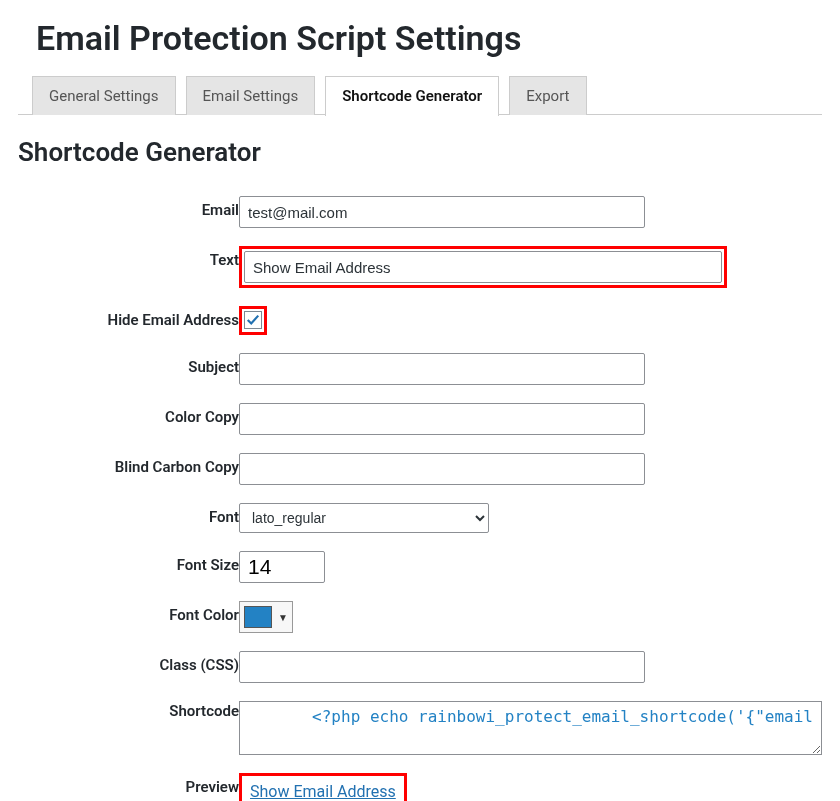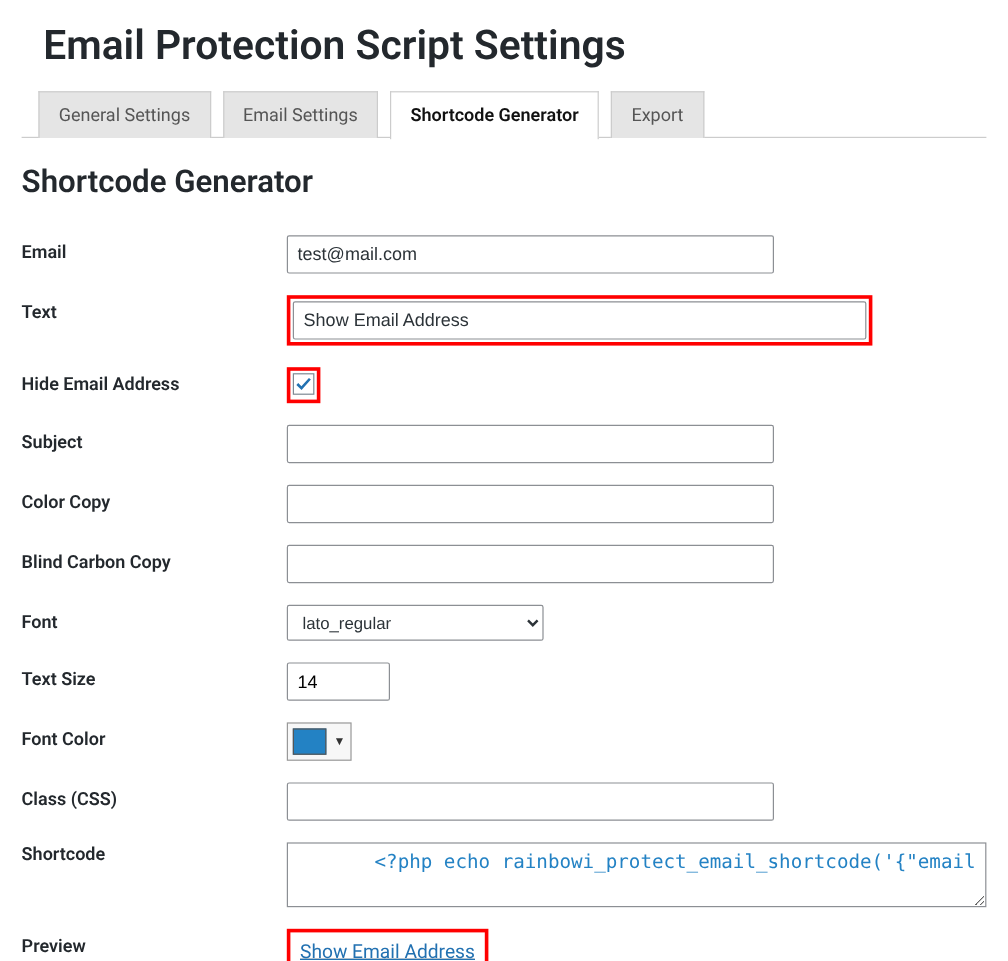--- a/index.html
+++ b/index.html
@@ -58,55 +58,55 @@
     padding: 9px 0;
     vertical-align: middle;
   }
   .form-table td.label {
     width: 300px;
     font-size: 15px;
     font-weight: 600;
     color: #23282d;
     vertical-align: top;
     padding-top: 14px;
+    text-align: right;
   }
   .text-input {
     width: 406px;
     height: 32px;
     border: 1px solid #8c8f94;
     background: #fff;
     font-size: 15px;
     padding: 4px 8px;
     border-radius: 2px;
     color: #2c3338;
   }
   .num-input {
     width: 86px;
     height: 32px;
     border: 1px solid #8c8f94;
     background: #fff;
-    font-size: 15px;
+    font-size: 21px;
     padding: 4px 8px;
     border-radius: 2px;
   }
   .select-input {
-    width: 214px;
+    width: 250px;
     height: 30px;
     border: 1px solid #8c8f94;
     background: #fff;
     font-size: 14px;
     padding: 2px 8px;
     border-radius: 2px;
     color: #2c3338;
   }
   .highlight {
     border: 3px solid #ff0000;
     display: inline-block;
     padding: 2px;
-    text-decoration: underline;
   }
   .checkbox {
     width: 18px;
     height: 18px;
     border: 1px solid #7e8993;
     display: inline-flex;
     align-items: center;
     justify-content: center;
     background: #fff;
   }
@@ -206,21 +206,21 @@
   </tr>
   <tr>
     <td class="label">Font</td>
     <td>
       <select class="select-input">
         <option>lato_regular</option>
       </select>
     </td>
   </tr>
   <tr>
-    <td class="label">Text Size</td>
+    <td class="label">Font Size</td>
     <td><input class="num-input" value="14" style=""></td>
   </tr>
   <tr>
     <td class="label">Font Color</td>
     <td>
       <div class="color-picker">
         <div class="color-swatch" style="background:#2382c4"></div>
         <span class="color-caret">▼</span>
       </div>
     </td>

